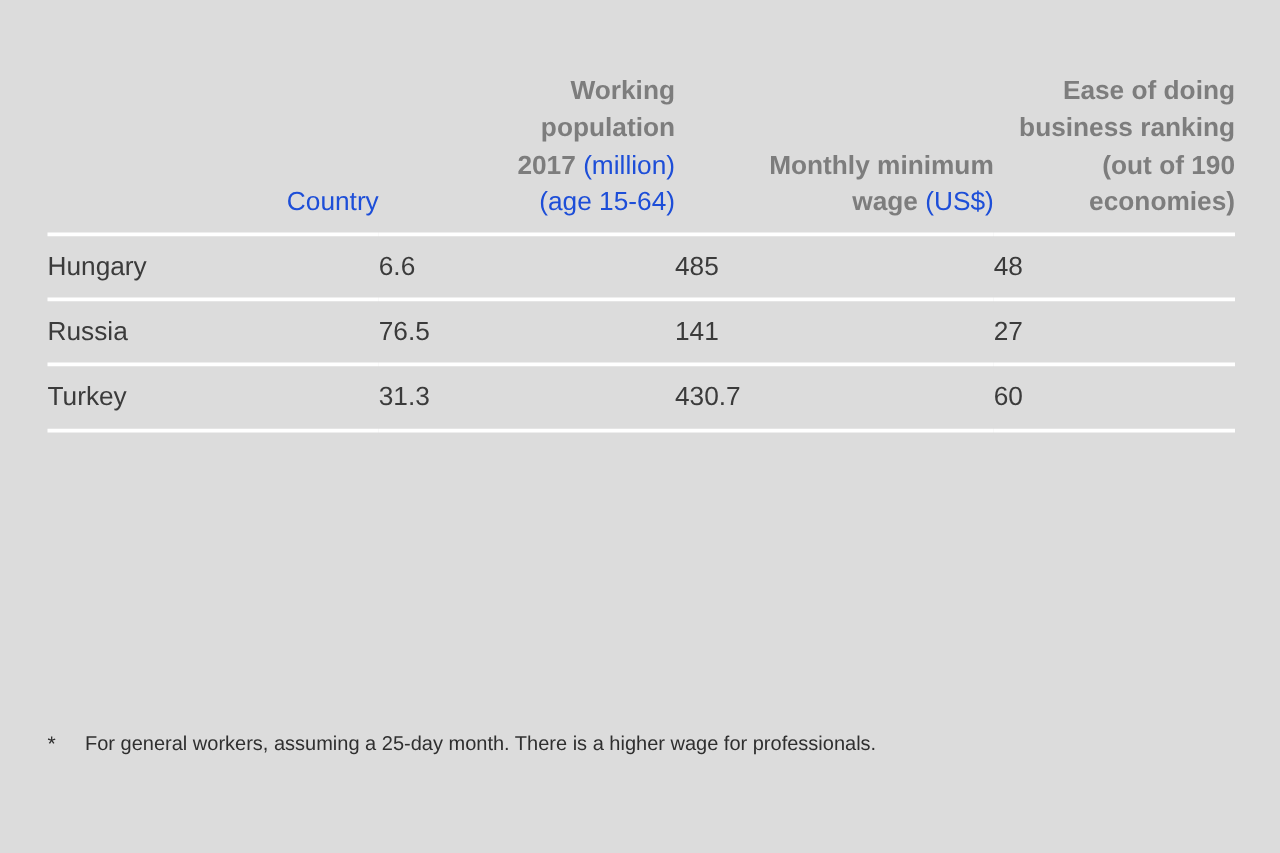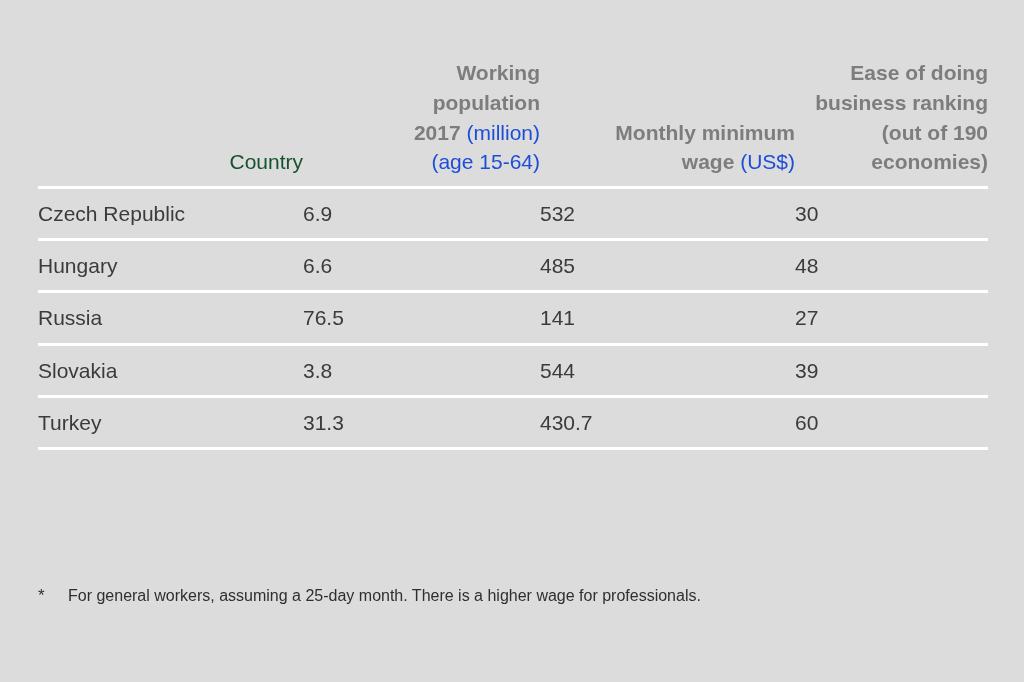--- a/index.html
+++ b/index.html
@@ -45,21 +45,21 @@
     line-height: 1.42;
     color: #7d7d7d;
     border-bottom: 3px solid #ffffff;
   }
   thead th .soft {
     font-weight: normal;
     color: #1d4ed8;
   }
   thead th.country-head {
     font-weight: normal;
-    color: #14532d;
+    color: #1d4ed8;
     font-size: 21px;
   }
   tbody td {
     font-size: 21px;
     color: #3b3b3b;
     padding: 13px 0 13px 0;
     border-bottom: 3px solid #ffffff;
     text-align: left;
     line-height: 1.1;
   }
@@ -125,42 +125,30 @@
           <th>
             <span>Ease of doing</span><br>
             <span>business ranking</span><br>
             <span>(out of 190</span><br>
             <span>economies)</span>
           </th>
         </tr>
       </thead>
       <tbody>
         <tr>
-          <td>Czech Republic</td>
-          <td>6.9</td>
-          <td><span>532</span><span class="asterisk-mark"></span></td>
-          <td>30</td>
-        </tr>
-        <tr>
           <td>Hungary</td>
           <td>6.6</td>
           <td><span>485</span><span class="asterisk-mark"></span></td>
           <td>48</td>
         </tr>
         <tr>
           <td>Russia</td>
           <td>76.5</td>
           <td><span>141</span><span class="asterisk-mark"></span></td>
           <td>27</td>
-        </tr>
-        <tr>
-          <td>Slovakia</td>
-          <td>3.8</td>
-          <td><span>544</span><span class="asterisk-mark"></span></td>
-          <td>39</td>
         </tr>
         <tr>
           <td>Turkey</td>
           <td>31.3</td>
           <td><span>430.7</span><span class="asterisk-mark"></span></td>
           <td>60</td>
         </tr>
       </tbody>
     </table>
   </div>

